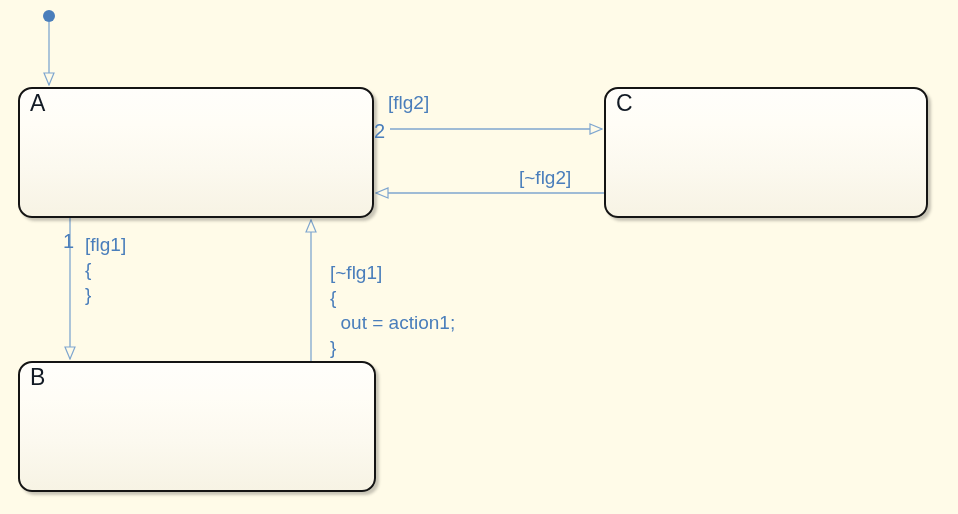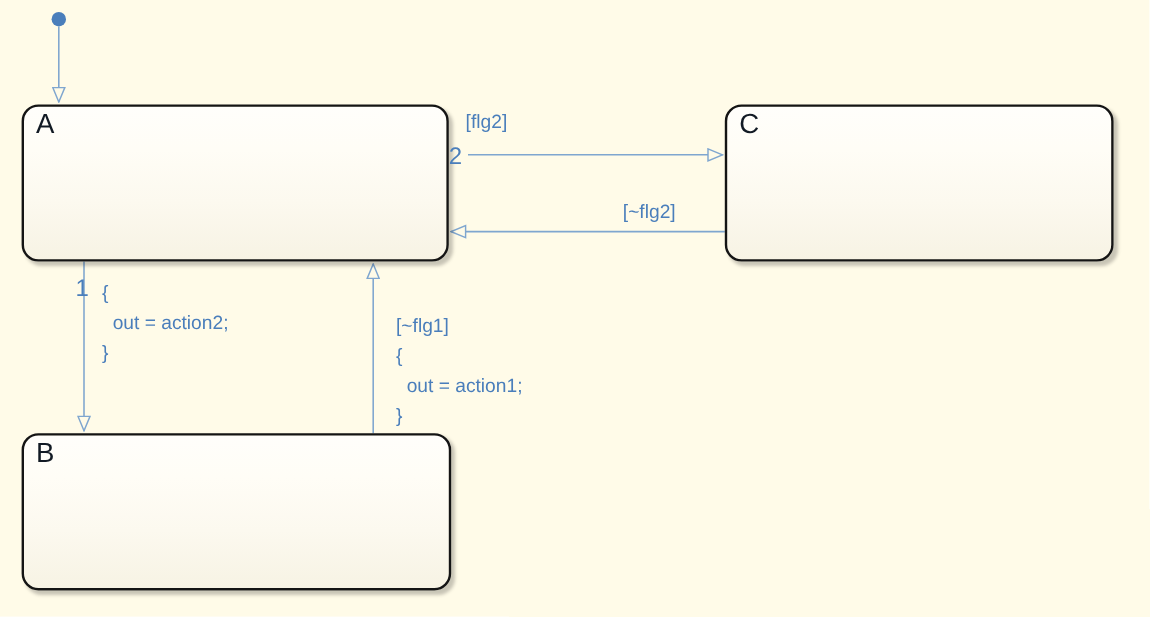--- a/index.html
+++ b/index.html
@@ -39,21 +39,21 @@
     position: absolute;
     inset: 0;
     width: 958px;
     height: 514px;
     pointer-events: none;
   }
   
   .tlabel {
     position: absolute;
     color: #4a7ebb;
-    font-size: 16px;
+    font-size: 19px;
     font-family: "Liberation Sans", sans-serif;
     line-height: 25px;
     white-space: pre;
   }
   .prio {
     position: absolute;
     color: #4a7ebb;
     font-size: 20px;
     font-family: "Liberation Sans", sans-serif;
     line-height: 1;
@@ -103,22 +103,22 @@
 
   <div class="state" style="left:604px; top:87px; width:324px; height:131px;">
     <span class="state-label">C</span>
   </div>
 
   <span class="prio" style="left:63px; top:231px;">1</span>
 
   <span class="prio" style="left:374px; top:121px;">2</span>
 
   <div style="position:absolute; left:85px; top:232px;">
+    <div class="tlabel" style="position:static;">[flg1]</div>
     <div class="tlabel" style="position:static;">{</div>
-    <div class="tlabel" style="position:static;">  out = action2;</div>
     <div class="tlabel" style="position:static;">}</div>
   </div>
 
   <div style="position:absolute; left:330px; top:232px;">
     <div class="tlabel" style="position:static;margin-top:28px;">[~flg1]</div>
     <div class="tlabel" style="position:static;">{</div>
     <div class="tlabel" style="position:static;">  out = action1;</div>
     <div class="tlabel" style="position:static;">}</div>
   </div>
 

